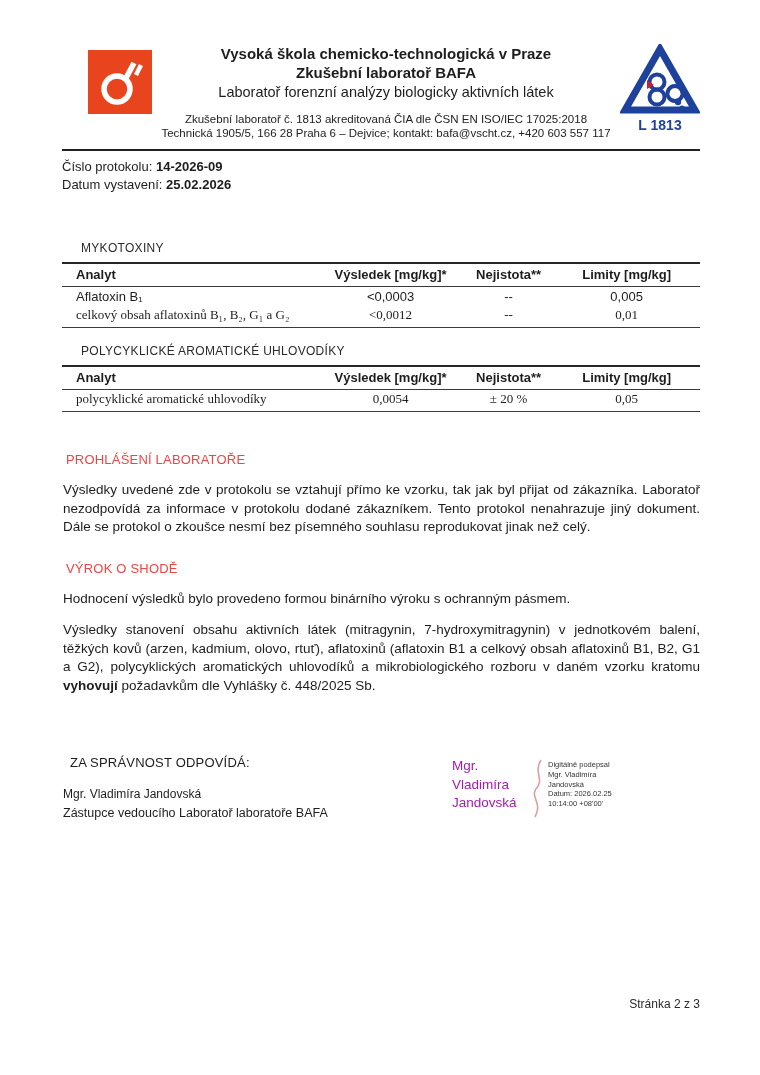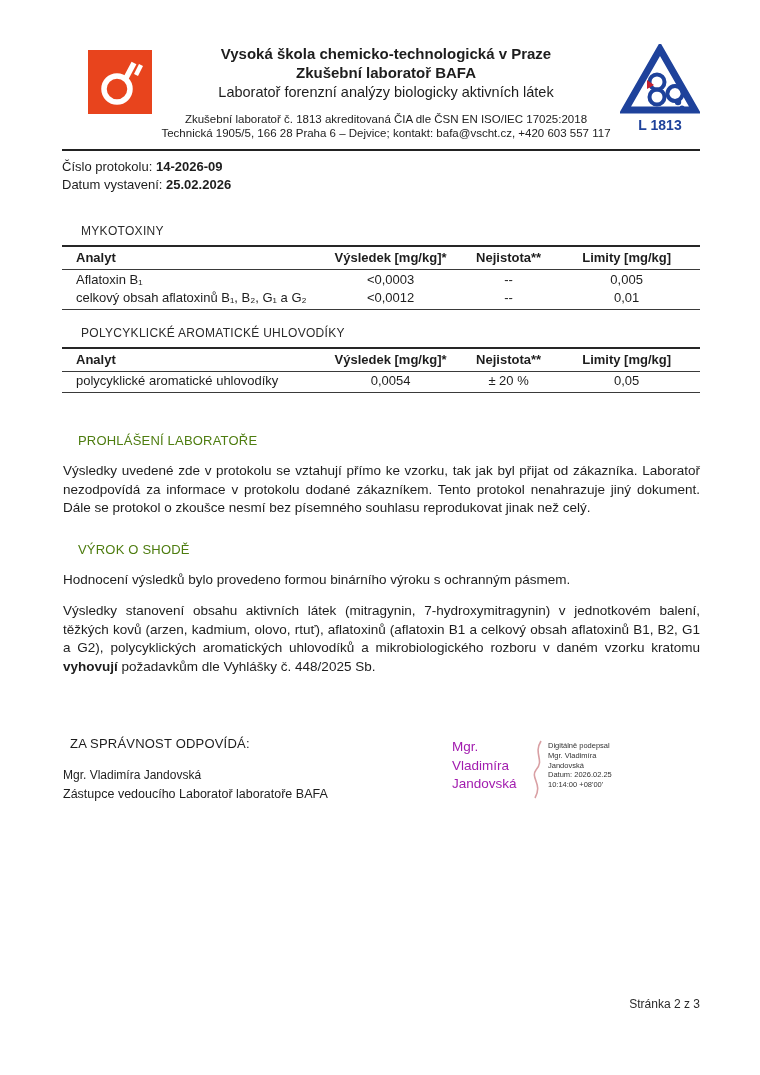--- a/index.html
+++ b/index.html
@@ -20,37 +20,37 @@
   .hdr-l4 { font-size:11.5px; line-height:14px; margin-top:10px; color:#222; }
   .hdr-l5 { font-size:11.5px; line-height:14px; color:#222; }
   .cia-box { width:80px; flex:0 0 auto; text-align:center; }
   .hdr-rule { border:none; border-top:2px solid #222; margin-top:9px; }
 
   
   .proto { margin-top:7px; font-size:13px; line-height:17.5px; }
   .proto b { font-weight:bold; }
 
   
-  .tbl-section-label { margin-top:31px; margin-left:19px; font-size:12px; letter-spacing:0.3px; color:#2a2a2a; }
+  .tbl-section-label { margin-top:48px; margin-left:19px; font-size:12px; letter-spacing:0.3px; color:#2a2a2a; }
   .tbl-section-label.second { margin-top:16px; }
   table.res { width:100%; border-collapse:collapse; margin-top:7px; table-layout:fixed; }
   table.res col.c1 { width:40%; } table.res col.c2 { width:23%; }
   table.res col.c3 { width:14%; } table.res col.c4 { width:23%; }
   table.res thead th {
     font-size:13px; font-weight:bold; text-align:center;
     border-top:2px solid #262626; border-bottom:1.5px solid #3a3a3a;
     padding:3px 0 4px;
   }
   table.res thead th.left { text-align:left; padding-left:14px; }
   table.res tbody td { font-size:13px; text-align:center; padding:1.5px 0; }
   table.res tbody td.left { text-align:left; padding-left:14px; }
-  table.res tbody tr:last-child td { padding-bottom:4px; border-bottom:1.5px solid #3a3a3a; }
-
-  
-  .sec-title { margin-top:40px; margin-left:16px; font-size:13px; letter-spacing:0.2px; color:#4d7c0f; }
+  table.res tbody tr:last-child td { padding-bottom:4px; border-bottom:1.5px solid #3a3a3a;font-family:Liberation Serif, serif; }
+
+  
+  .sec-title { margin-top:40px; margin-left:4px; font-size:13px; letter-spacing:0.2px; color:#ef4444; }
   .para { margin-top:14px; margin-left:1px; font-size:13.5px; line-height:18.5px; text-align:justify; color:#1d1d1d; }
   .para.noj { text-align:left; }
   .sec-title.verdict { margin-top:24px; }
   .para b { font-weight:bold; }
 
   
   .sig-row { position:relative; margin-top:60px; }
   .sig-left { margin-left:8px; }
   .sig-label { font-size:13px; letter-spacing:0.2px; }
   .sig-name { margin-top:17px; font-size:12px; margin-left:-7px; }

